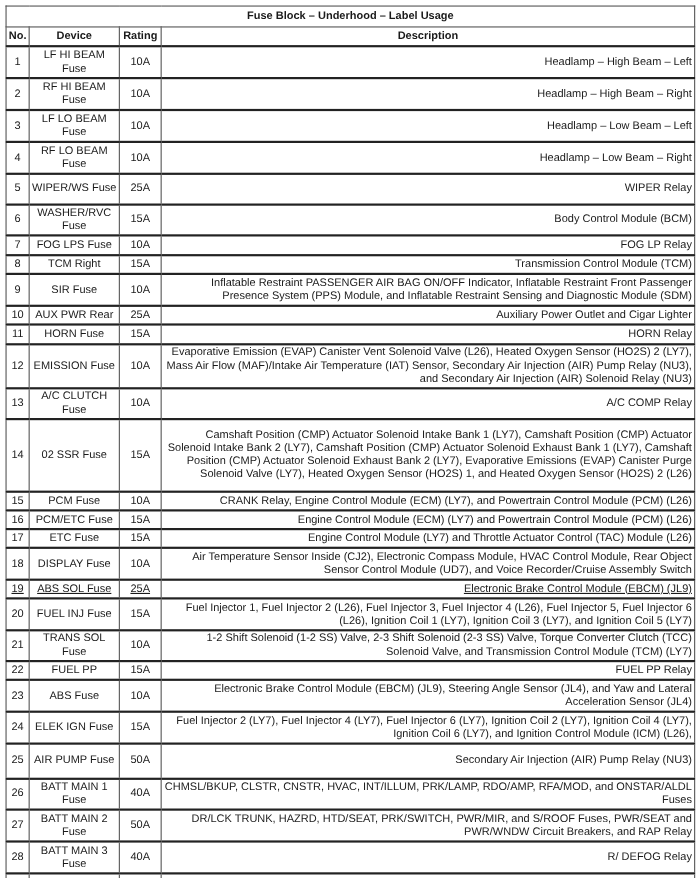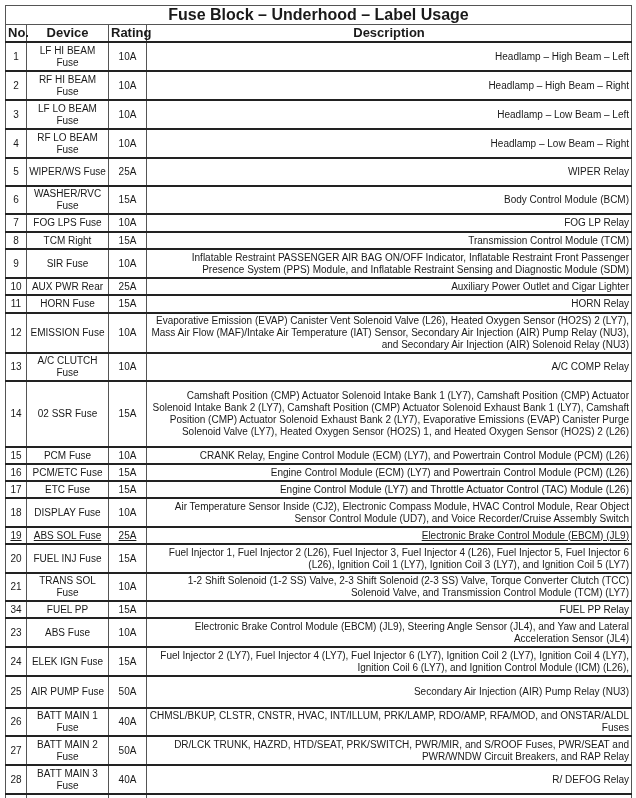--- a/index.html
+++ b/index.html
@@ -34,27 +34,27 @@
     vertical-align: middle;
   }
   table.fuse tr.body-row td {
     border-top: 2px solid #222;
     border-bottom: 2px solid #222;
   }
   th.title {
     font-weight: bold;
     text-align: center;
     height: 16px;
-    font-size: 16px;
+    font-size: 10px;
   }
   tr.head th {
     font-weight: bold;
     text-align: center;
     height: 14px;
-    font-size: 13px;
+    font-size: 10px;
   }
   td.no {
     text-align: center;
     width: 17px;
   }
   td.dev {
     text-align: center;
     padding-left: 3px;
   }
   td.rate {
@@ -213,21 +213,21 @@
           <td class="rate">15A</td>
           <td class="desc">Fuel Injector 1, Fuel Injector 2 (L26), Fuel Injector 3, Fuel Injector 4 (L26), Fuel Injector 5, Fuel Injector 6 (L26), Ignition Coil 1 (LY7), Ignition Coil 3 (LY7), and Ignition Coil 5 (LY7)</td>
         </tr>
         <tr class="body-row" style="height: 28px;">
           <td class="no">21</td>
           <td class="dev">TRANS SOL Fuse</td>
           <td class="rate">10A</td>
           <td class="desc">1-2 Shift Solenoid (1-2 SS) Valve, 2-3 Shift Solenoid (2-3 SS) Valve, Torque Converter Clutch (TCC) Solenoid Valve, and Transmission Control Module (TCM) (LY7)</td>
         </tr>
         <tr class="body-row" style="height: 17px;">
-          <td class="no">34</td>
+          <td class="no">22</td>
           <td class="dev">FUEL PP</td>
           <td class="rate">15A</td>
           <td class="desc">FUEL PP Relay</td>
         </tr>
         <tr class="body-row" style="height: 29px;">
           <td class="no">23</td>
           <td class="dev">ABS Fuse</td>
           <td class="rate">10A</td>
           <td class="desc">Electronic Brake Control Module (EBCM) (JL9), Steering Angle Sensor (JL4), and Yaw and Lateral Acceleration Sensor (JL4)</td>
         </tr>

